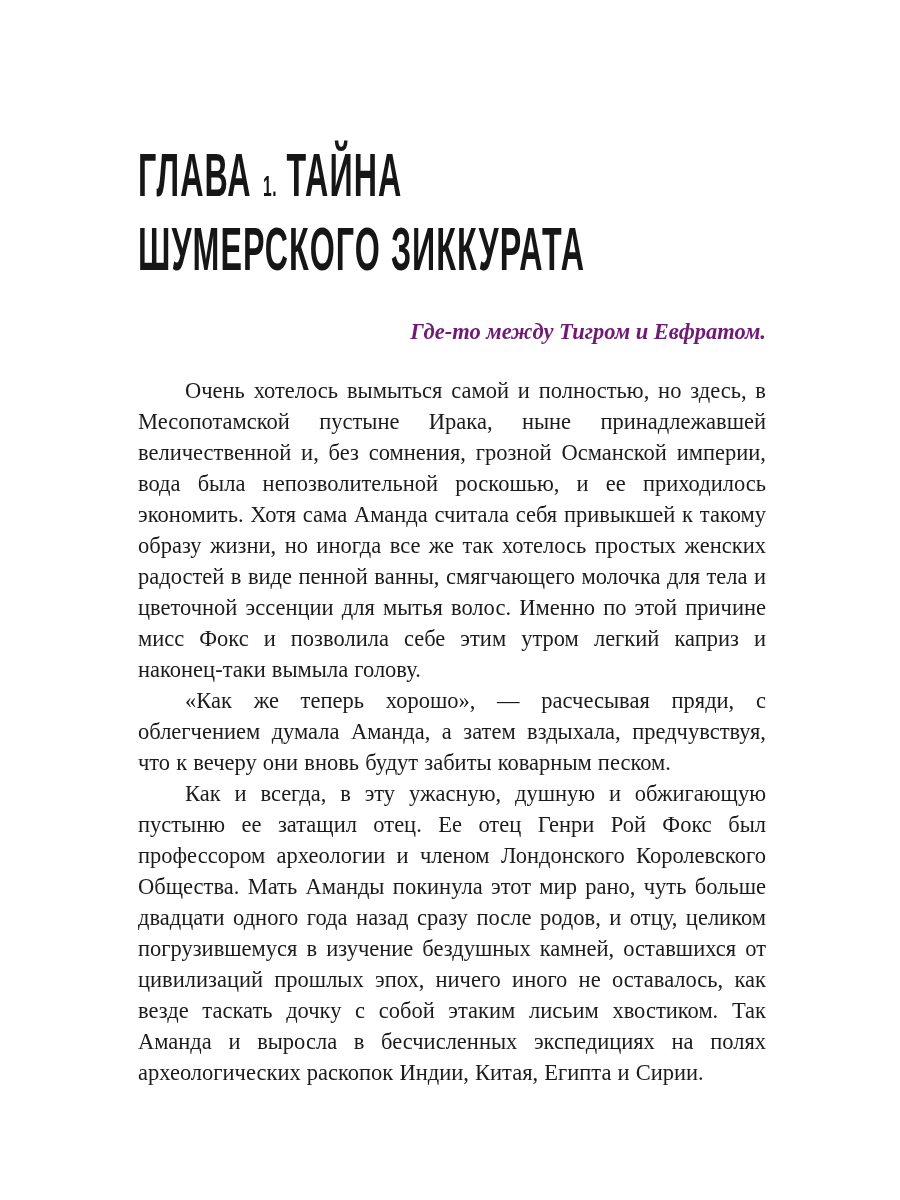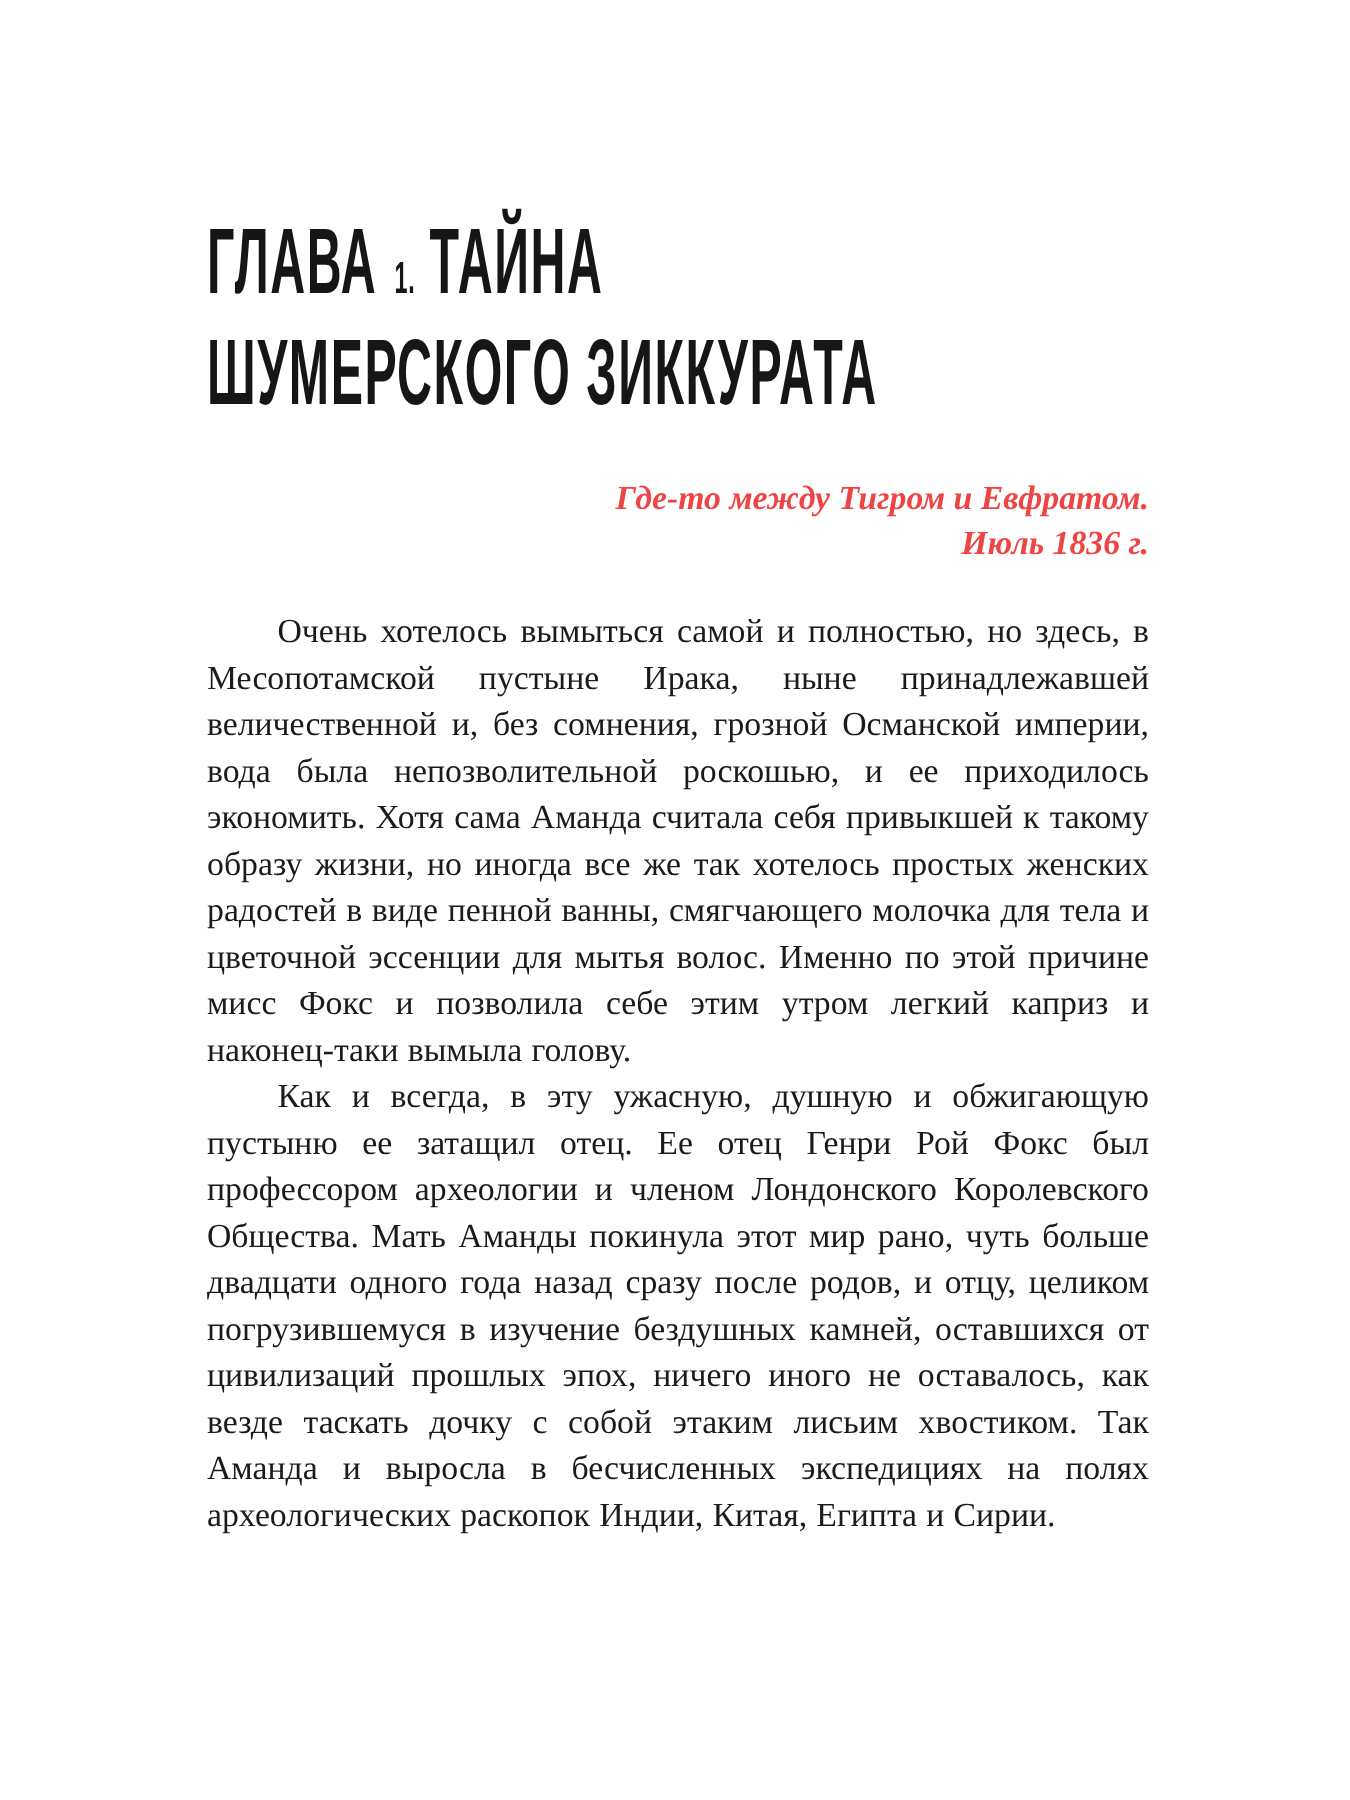--- a/index.html
+++ b/index.html
@@ -43,21 +43,21 @@
   }
   
   .epigraph {
     margin-top: 37px;
     font-family: "Liberation Serif", "DejaVu Serif", serif;
     font-style: italic;
     font-weight: 700;
     font-size: 22.5px;
     line-height: 30px;
     text-align: right;
-    color: #ef4444;
+    color: #701a75;
   }
   
   .body-text {
     margin-top: 28px;
     font-family: "Liberation Serif", "DejaVu Serif", serif;
     font-size: 22.5px;
     line-height: 31px;
     text-align: justify;
     color: #1b1b1b;
     hyphens: auto;
@@ -73,22 +73,22 @@
 <div class="page">
   <div class="inner">
 
     <h1 class="chapter-title">
       <span class="title-line"><span>ГЛАВА</span><span class="ch-num">1.</span><span>ТАЙНА</span></span>
       <span class="title-line">ШУМЕРСКОГО ЗИККУРАТА</span>
     </h1>
 
     <div class="epigraph">
       <div>Где-то между Тигром и Евфратом.</div>
-      <div>Июль 1836 г.</div>
     </div>
 
     <div class="body-text" lang="ru">
         <p class="para indent">Очень хотелось вымыться самой и полностью, но здесь, в Месопотамской пустыне Ирака, ныне принадлежавшей величественной и, без сомнения, грозной Османской империи, вода была непозволительной роскошью, и ее приходилось экономить. Хотя сама Аманда считала себя привыкшей к такому образу жизни, но иногда все же так хотелось простых женских радостей в виде пенной ванны, смягчающего молочка для тела и цветочной эссенции для мытья волос. Именно по этой причине мисс Фокс и позволила себе этим утром легкий каприз и наконец-таки вымыла голову.</p>
+        <p class="para indent">«Как же теперь хорошо», — расчесывая пряди, с облегчением думала Аманда, а затем вздыхала, предчувствуя, что к вечеру они вновь будут забиты коварным песком.</p>
         <p class="para indent">Как и всегда, в эту ужасную, душную и обжигающую пустыню ее затащил отец. Ее отец Генри Рой Фокс был профессором археологии и членом Лондонского Королевского Общества. Мать Аманды покинула этот мир рано, чуть больше двадцати одного года назад сразу после родов, и отцу, целиком погрузившемуся в изучение бездушных камней, оставшихся от цивилизаций прошлых эпох, ничего иного не оставалось, как везде таскать дочку с собой этаким лисьим хвостиком. Так Аманда и выросла в бесчисленных экспедициях на полях археологических раскопок Индии, Китая, Египта и Сирии.</p>
       </div>
 
   </div>
 </div>
 
 </body></html>

